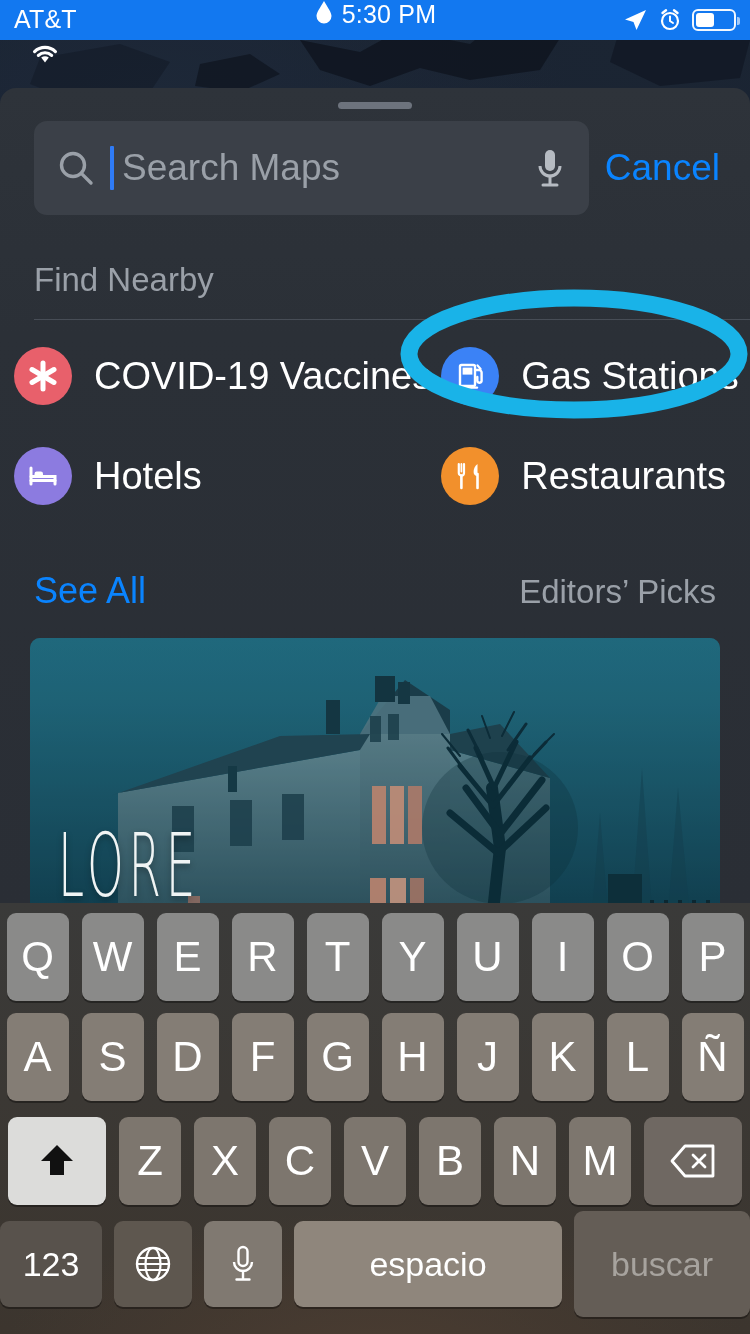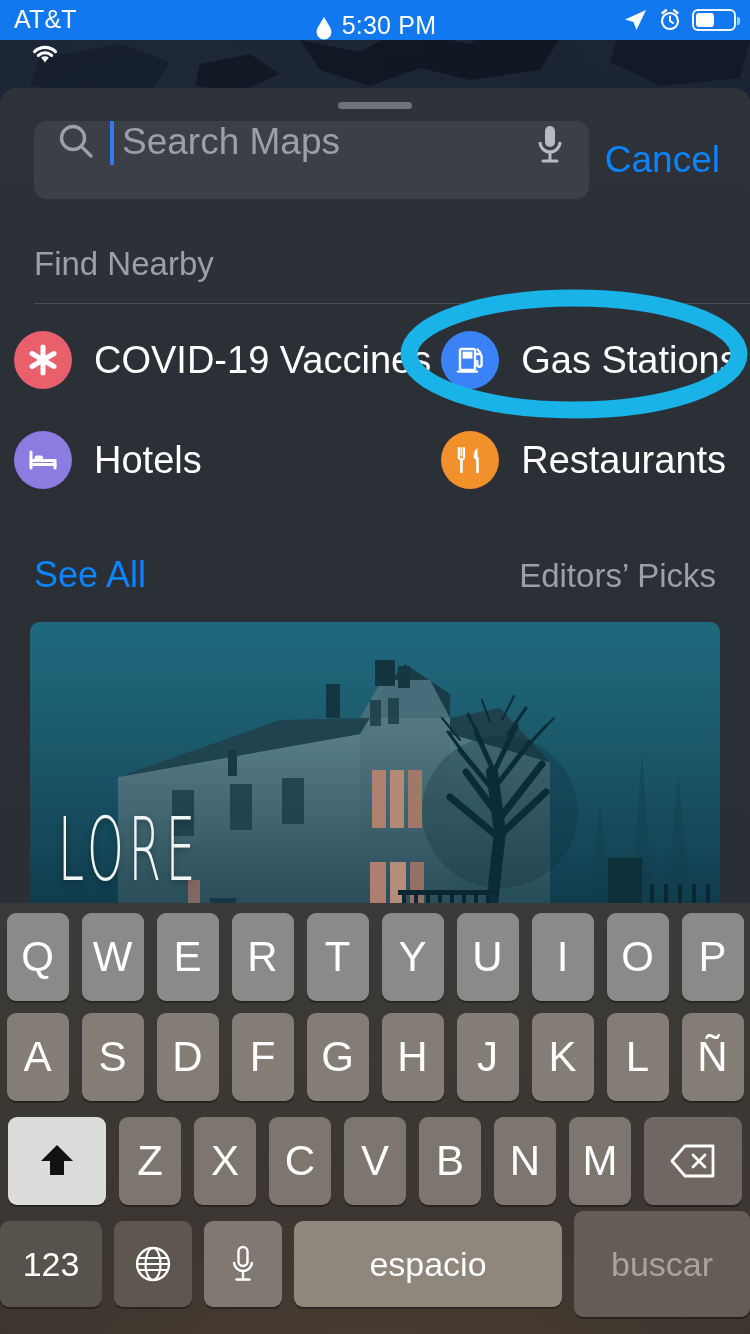--- a/index.html
+++ b/index.html
@@ -24,21 +24,21 @@
   
   #status-bar{
     position:absolute; left:0; top:0; width:750px; height:40px;
     background:#1278f0; color:#fff; z-index:40;
     display:flex; align-items:center; padding:0 14px;
     font-size:25px; letter-spacing:.2px;
   }
   .sb-left{ display:flex; align-items:center; gap:9px;flex-direction:column; }
   .sb-center{
     position:absolute; left:0; right:0; top:0; height:40px;
-    display:flex; align-items:flex-end; justify-content:center; gap:8px;
+    display:flex; align-items:flex-start; justify-content:center; gap:8px;
     pointer-events:none;
   }
   .sb-right{ margin-left:auto; display:flex; align-items:center; gap:10px; }
   .bars{ display:flex; align-items:flex-end; gap:3px; height:19px; }
   .bars i{ width:5px; background:#fff; border-radius:1px; display:block; }
   .bars i:nth-child(1){ height:7px; }
   .bars i:nth-child(2){ height:11px; }
   .bars i:nth-child(3){ height:15px; opacity:.45; }
   .bars i:nth-child(4){ height:19px; opacity:.45; }
   #carrier-label{ font-size:25px; }
@@ -59,22 +59,22 @@
     background:#2b3037; border-radius:16px 16px 0 0; z-index:20;
     background-image:linear-gradient(180deg,#2e333a 0%,#2b3037 30%,#2a2e35 100%);
   }
   #grabber{
     width:74px; height:7px; border-radius:4px; background:#6d737d;
     margin:14px auto 0;
   }
 
   #search-row{ display:flex; align-items:center; padding:12px 24px 0 34px; gap:16px; }
   #search-field{
-    flex:1; height:78px; background:#3b4048; border-radius:13px;
-    display:flex; padding:0 22px; gap:14px; position:relative;
+    flex:1; height:94px; background:#3b4048; border-radius:13px;
+    display:flex; align-items:center; padding:0 22px; gap:14px; position:relative;
   }
   #search-icon{ flex:0 0 auto; }
   #caret{
     width:4px; height:44px; background:#2f7bf6; border-radius:1px; flex:0 0 auto;
     margin-right:-6px;
   }
   #search-placeholder{ color:#9aa0a8; font-size:37px; flex:1; }
   #mic-icon{ flex:0 0 auto; margin-left:auto; }
   #cancel-button{ color:#0a84ff; font-size:37px; white-space:nowrap; padding-right:6px; }
 

